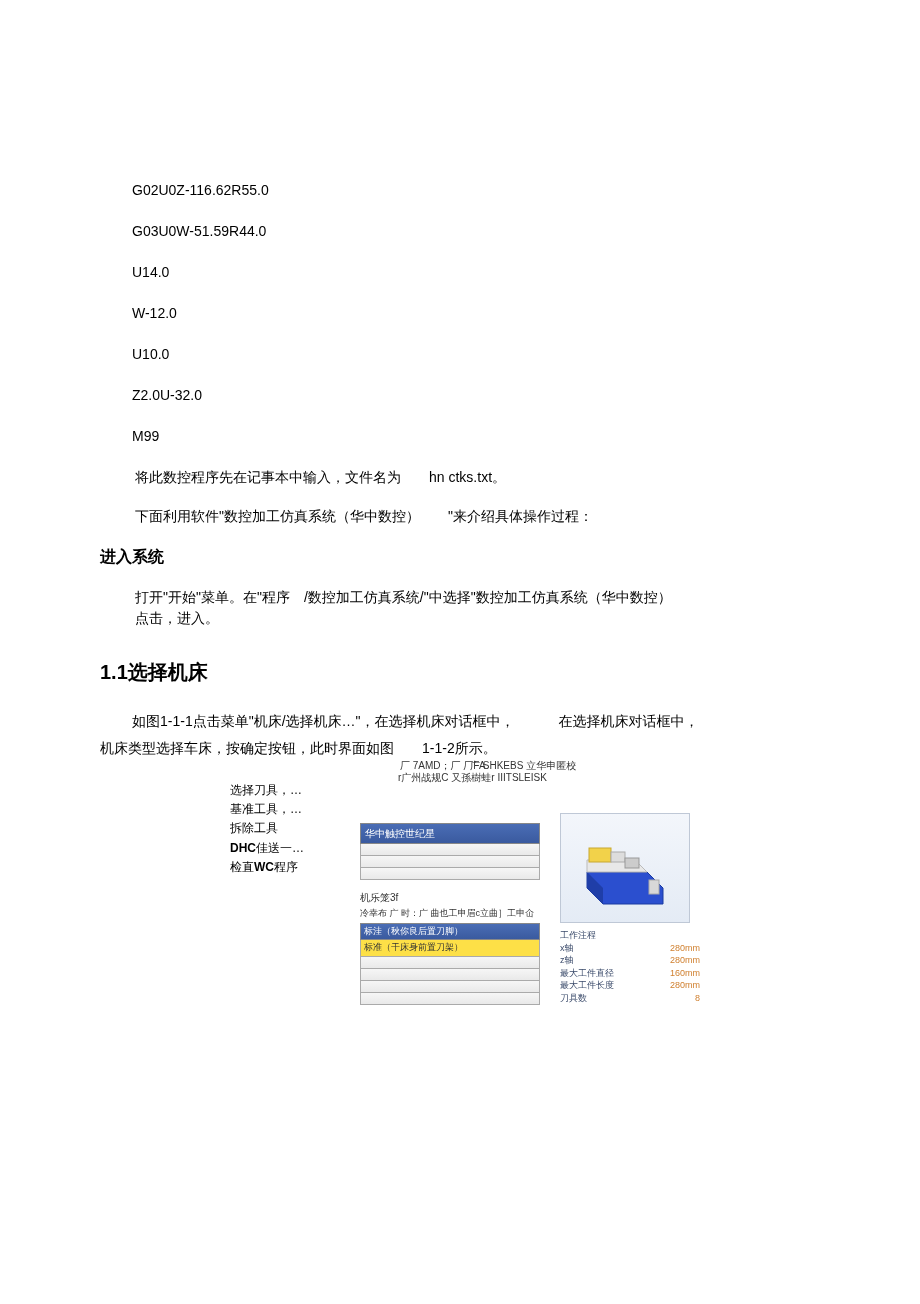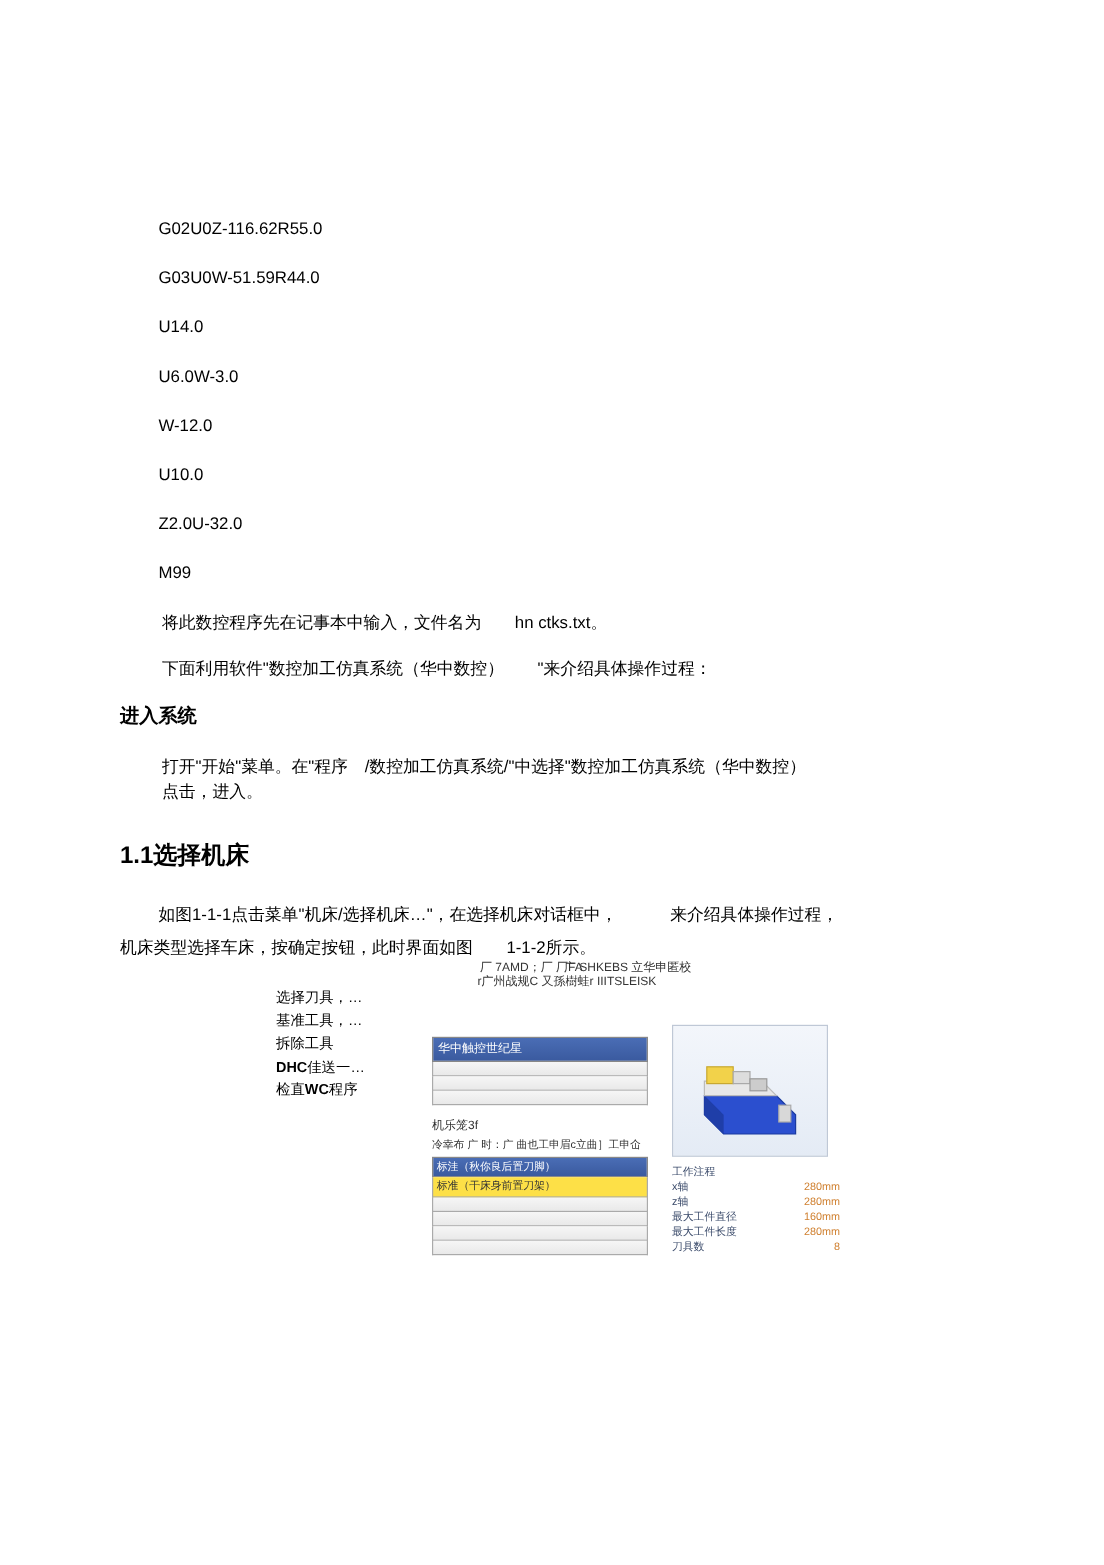--- a/index.html
+++ b/index.html
@@ -113,21 +113,20 @@
   .spec-row { display: flex; justify-content: space-between; }
   .spec-val { color: #d08030; }
 </style>
 </head>
 <body>
 
 <div class="code-block">
   <div class="code-line">G02U0Z-116.62R55.0</div>
   <div class="code-line">G03U0W-51.59R44.0</div>
   <div class="code-line">U14.0</div>
-  <div class="code-line">U6.0W-3.0</div>
   <div class="code-line">W-12.0</div>
   <div class="code-line">U10.0</div>
   <div class="code-line">Z2.0U-32.0</div>
   <div class="code-line">M99</div>
 </div>
 
 <p class="para">
   <span>将此数控程序先在记事本中输入，文件名为</span><span class="gap"></span><span>hn ctks.txt。</span>
 </p>
 
@@ -138,21 +137,21 @@
 <h2 class="h2">进入系统</h2>
 
 <p class="para">
   <span>打开"开始"菜单。在"程序</span><span style="display:inline-block;width:14px"></span><span>/数控加工仿真系统/"中选择"数控加工仿真系统（华中数控）</span><br>
   <span>点击，进入。</span>
 </p>
 
 <h1 class="h1">1.1选择机床</h1>
 
 <p class="indent-para indent-first">
-  <span>如图1-1-1点击菜单"机床/选择机床…"，在选择机床对话框中，</span><span class="gap-wide"></span><span>来介绍具体操作过程，</span>
+  <span>如图1-1-1点击菜单"机床/选择机床…"，在选择机床对话框中，</span><span class="gap-wide"></span><span>在选择机床对话框中，</span>
 </p>
 <p class="indent-para">
   <span>机床类型选择车床，按确定按钮，此时界面如图</span><span class="gap"></span><span>1-1-2所示。</span>
 </p>
 
 <div class="figure-area">
 
   <div class="fig-caption" style="left:300px; top:-6px;">厂 7AMD；厂 厂FA</div>
   <div class="fig-caption" style="left:370px; top:-6px;">广 SHKEBS 立华申匿校</div>
   <div class="fig-caption" style="left:298px; top:6px;">r广州战规C 又孫樹蛙r IIITSLEISK</div>

